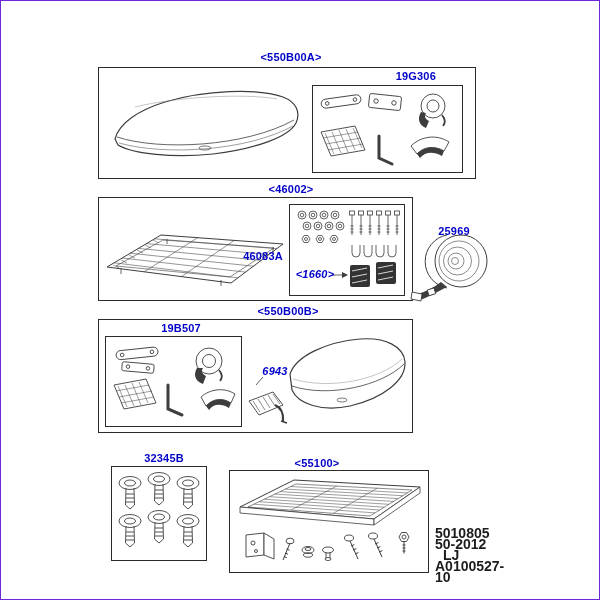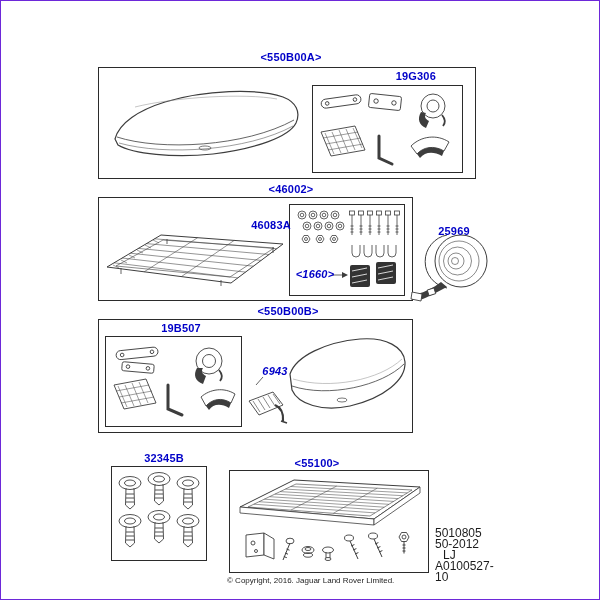--- a/index.html
+++ b/index.html
@@ -9,21 +9,21 @@
     border:1px solid #6d28d9; box-sizing:border-box;
   }
   .pbox { position:absolute; border:1px solid #2b2b2b; background:#fff; box-sizing:border-box; }
   .plabel {
     position:absolute; font-size:11px; font-weight:bold; letter-spacing:.2px;
     color:var(--label_blue,#0000c8); text-align:center; white-space:nowrap; z-index:5; cursor:pointer;
   }
   .ill { position:absolute; z-index:2; }
   .docinfo {
     position:absolute; left:434px; top:527px; width:72px;
-    font-size:12px; line-height:11px; color:#1c1c1c; text-align:left; z-index:5;
+    font-size:14px; line-height:11px; color:#1c1c1c; text-align:left; z-index:5;font-weight:bold;
   }
   .footer {
     position:absolute; left:226px; top:575px;
     font-size:8px; color:#1c1c1c; white-space:nowrap; z-index:5;
   }
 </style>
 </head>
 <body>
 
 <div class="page">
@@ -99,21 +99,21 @@
       </g>
       <g stroke-width="0.8">
         <path d="M20 47 v6 M120 59 v6 M66 18 v5 M172 26 v6"></path>
       </g>
       <g stroke-width="0.5">
         <path d="M12 44 l6 3 M20 39 l6 3 M28 34 l6 3 M36 29 l6 3 M44 24 l6 3 M52 19 l6 3"></path>
       </g>
     </g>
   </svg>
 
-  <div class="plabel" style="left:236px; top:218px; width:52px;margin-left:8px;">46083A</div>
+  <div class="plabel" style="left:236px; top:249px; width:52px;">46083A</div>
 
   <div class="pbox" style="left:288px; top:203px; width:116px; height:92px;"></div>
 
   <svg class="ill" style="left:289px; top:204px;" width="114" height="90" viewBox="0 0 114 90">
     <g stroke="#3d3d3d" fill="none" stroke-width="0.8">
       <g>
         <circle cx="12" cy="10" r="4"></circle>
           <circle cx="12" cy="10" r="1.8"></circle>
         <circle cx="23" cy="10" r="4"></circle>
           <circle cx="23" cy="10" r="1.8"></circle>
@@ -363,15 +363,14 @@
     </g>
   </svg>
 
   <div class="docinfo">
     <div>5010805</div>
     <div>50-2012</div>
     <div style="padding-left:8px;">LJ</div>
     <div>A0100527-10</div>
   </div>
 
-  <div class="footer">© Copyright, 2016. Jaguar Land Rover Limited.</div>
 
 </div>
 
 </body></html>

